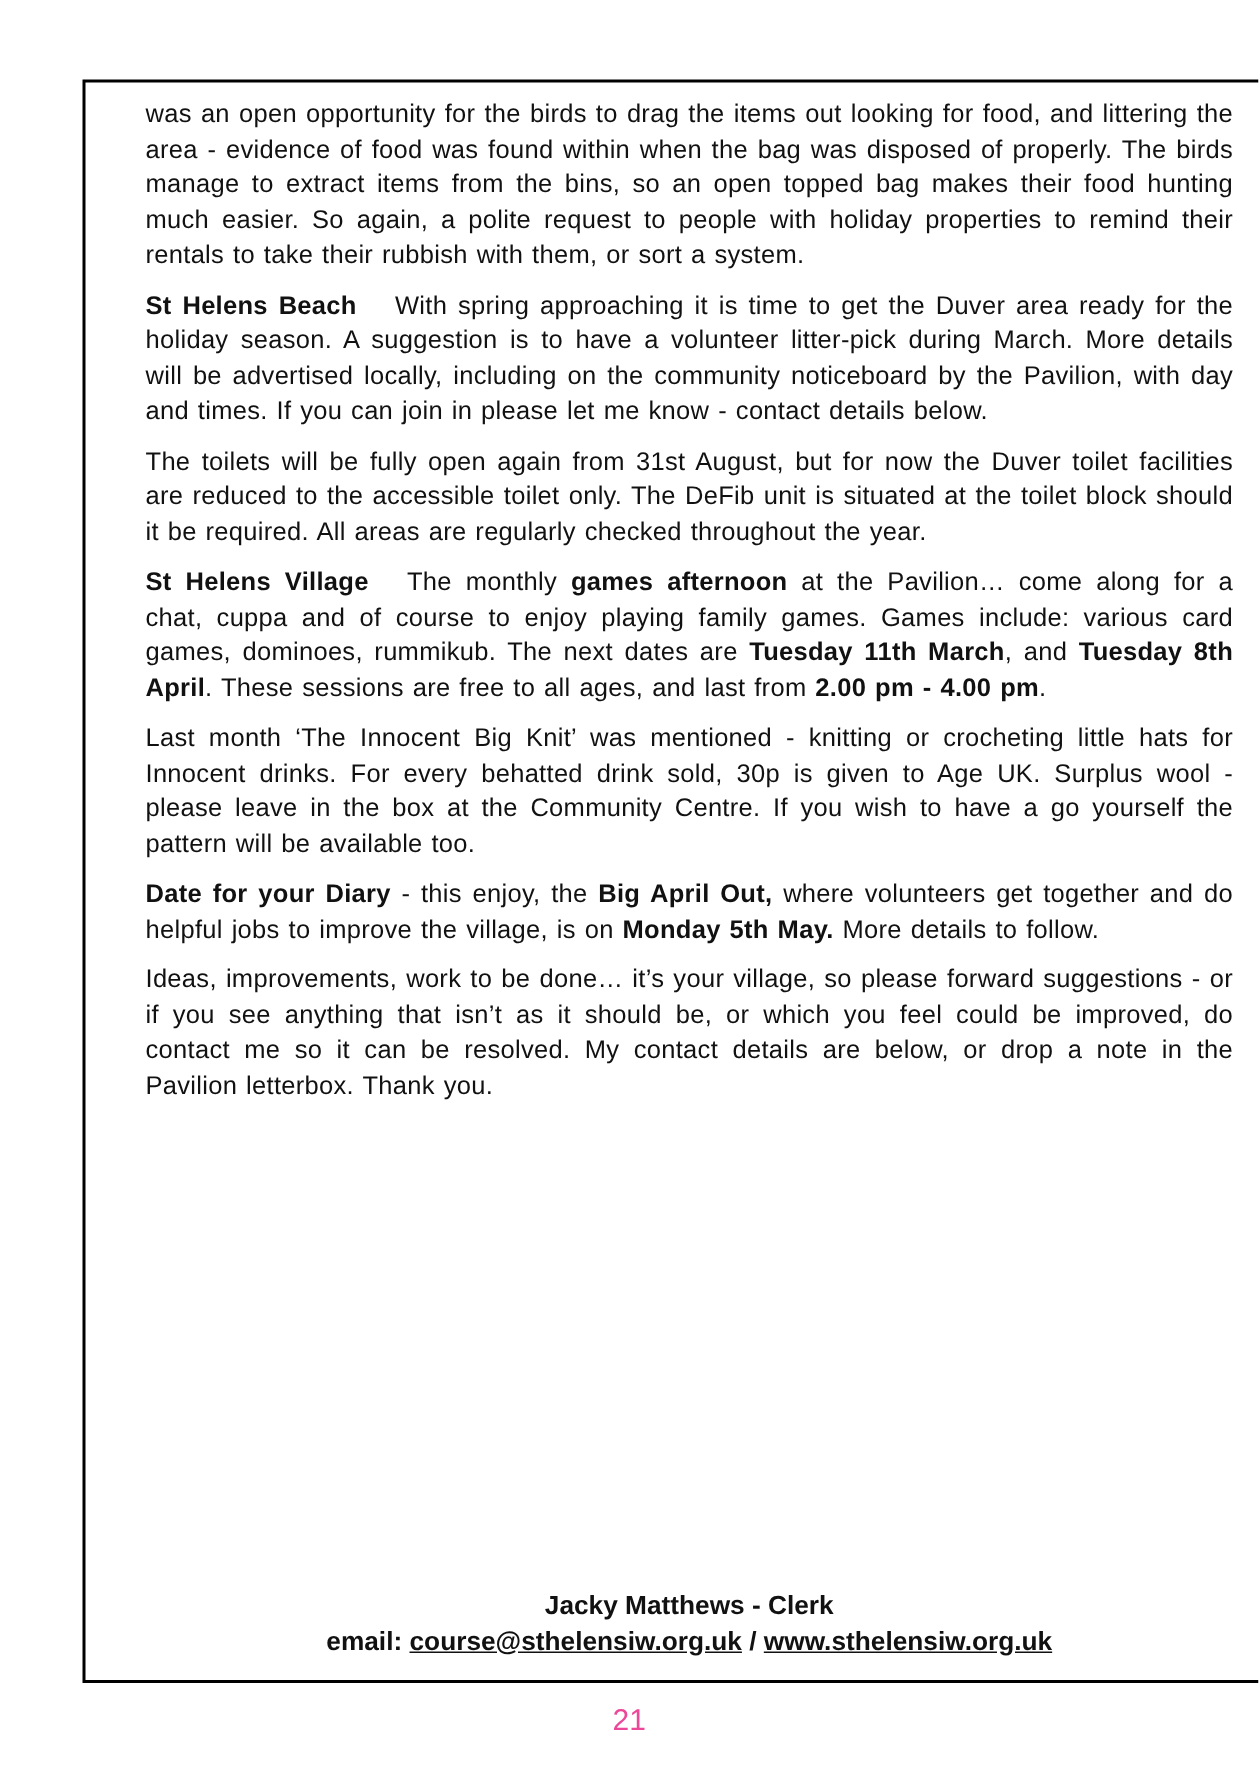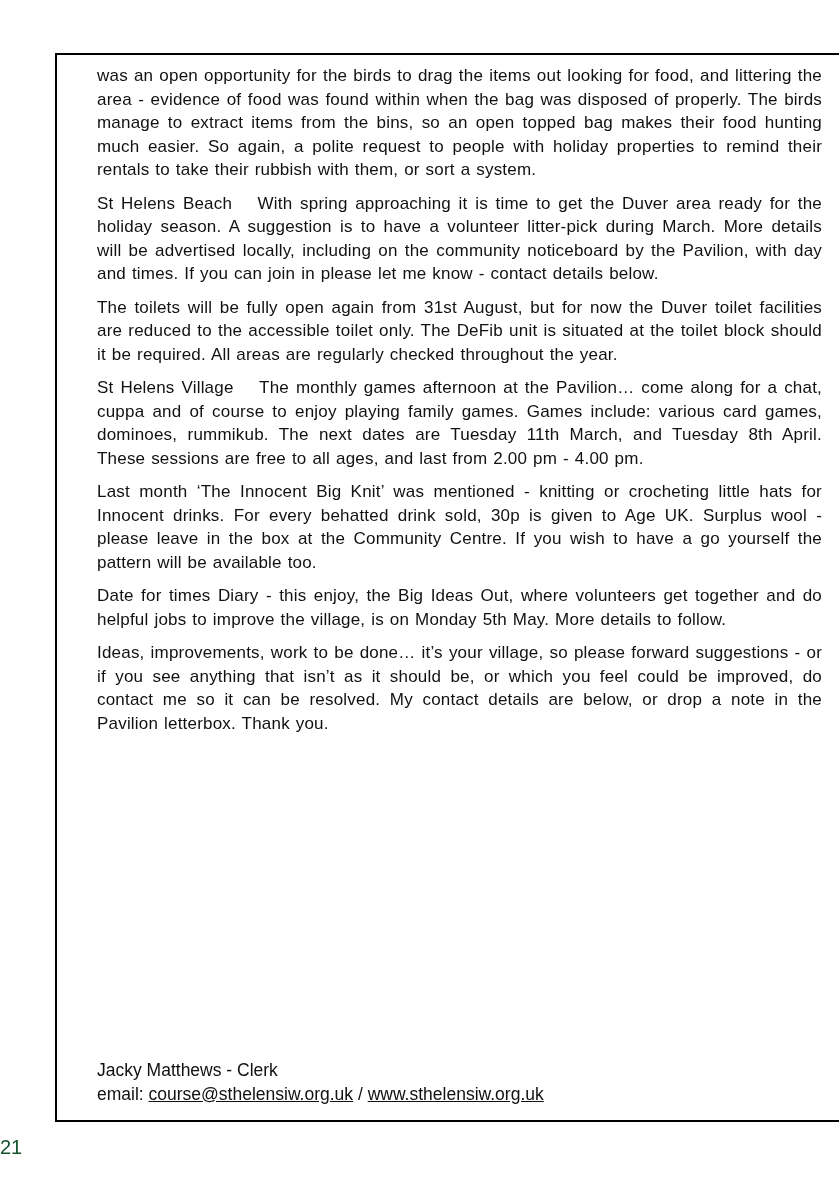--- a/index.html
+++ b/index.html
@@ -33,62 +33,62 @@
     background: #ffffff;
   }
   .body-text p {
     margin: 0 0 10px 0;
     font-size: 17px;
     line-height: 23.5px;
     text-align: justify;
     letter-spacing: 0.2px;
     word-spacing: 1px;
   }
-  .b { font-weight: normal; }
+  .b { font-weight: bold; }
   .i { font-style: italic; }
   .u { text-decoration: underline; }
   .gap { margin-right: 1.5em; }
   a.seg-link {
     color: #111111;
     text-decoration: underline;
     cursor: pointer;
   }
   .footer-block {
     margin-top: auto;
-    text-align: left;
+    text-align: center;
     font-weight: bold;
   }
   .footer-block div {
     font-size: 17.5px;
     line-height: 23.5px;
     margin: 0;
   }
   .page-number {
     position: absolute;
     left: 0;
     top: 1136px;
     width: 100%;
-    text-align: left;
+    text-align: center;
     font-size: 20px;
-    color: #14532d;
+    color: #ec4899;
   }
 </style>
 </head>
 <body>
 
 <div class="page">
 
   <div class="content-box">
     <div class="body-text">
         <p><span>was an open opportunity for the birds to drag the items out looking for food, and littering the area - evidence of food was found within when the bag was disposed of properly. The birds manage to extract items from the bins, so an open topped bag makes their food hunting much easier. So again, a polite request to people with holiday properties to remind their rentals to take their rubbish with them, or sort a system.</span></p>
         <p><span class="b gap">St Helens Beach</span><span>With spring approaching it is time to get the Duver area ready for the holiday season. A suggestion is to have a volunteer litter-pick during March. More details will be advertised locally, including on the community noticeboard by the Pavilion, with day and times. If you can join in please let me know - contact details below.</span></p>
         <p><span>The toilets will be fully open again from 31st August, but for now the Duver toilet facilities are reduced to the accessible toilet only. The DeFib unit is situated at the toilet block should it be required. All areas are regularly checked throughout the year.</span></p>
         <p><span class="b gap">St Helens Village</span><span>The monthly </span><span class="b">games afternoon</span><span> at the Pavilion… come along for a chat, cuppa and of course to enjoy playing family games. Games include: various card games, dominoes, rummikub. The next dates are </span><span class="b">Tuesday 11th March</span><span>, and </span><span class="b">Tuesday 8th April</span><span>. These sessions are free to all ages, and last from </span><span class="b">2.00 pm - 4.00 pm</span><span>.</span></p>
         <p><span>Last month ‘The Innocent Big Knit’ was mentioned - knitting or crocheting little hats for Innocent drinks. For every behatted drink sold, 30p is given to Age UK. Surplus wool - please leave in the box at the Community Centre. If you wish to have a go yourself the pattern will be available too.</span></p>
-        <p><span class="b">Date for times Diary</span><span> - this enjoy, the </span><span class="b">Big Ideas Out,</span><span> where volunteers get together and do helpful jobs to improve the village, is on </span><span class="b">Monday 5th May.</span><span> More details to follow.</span></p>
+        <p><span class="b">Date for your Diary</span><span> - this enjoy, the </span><span class="b">Big April Out,</span><span> where volunteers get together and do helpful jobs to improve the village, is on </span><span class="b">Monday 5th May.</span><span> More details to follow.</span></p>
         <p><span>Ideas, improvements, work to be done… it’s your village, so please forward suggestions - or if you see anything that isn’t as it should be, or which you feel could be improved, do contact me so it can be resolved. My contact details are below, or drop a note in the Pavilion letterbox. Thank you.</span></p>
       </div>
 
     <div class="footer-block">
         <div><span class="b">Jacky Matthews - Clerk</span></div>
         <div><span class="b">email: </span><a class="b u seg-link" href="#">course@sthelensiw.org.uk</a><span class="b"> / </span><a class="b u seg-link" href="#">www.sthelensiw.org.uk</a></div>
       </div>
   </div>
 
   <div class="page-number">21</div>

